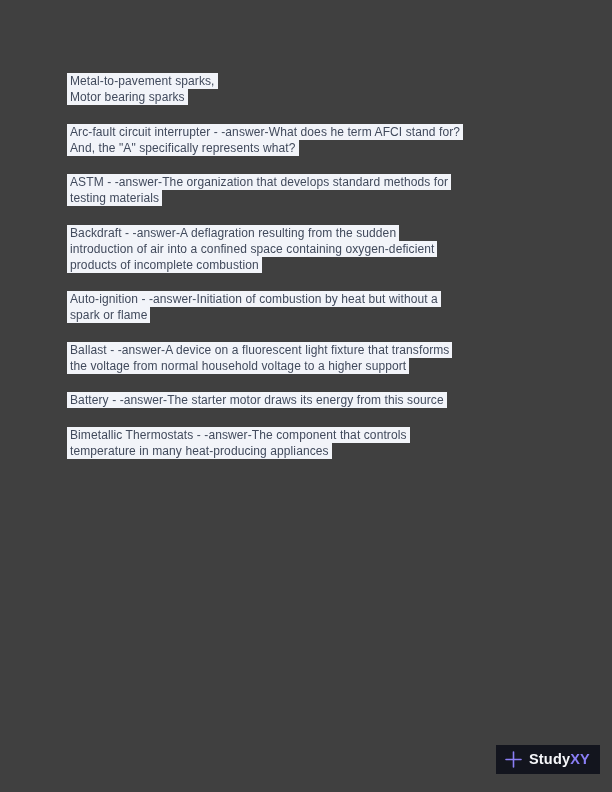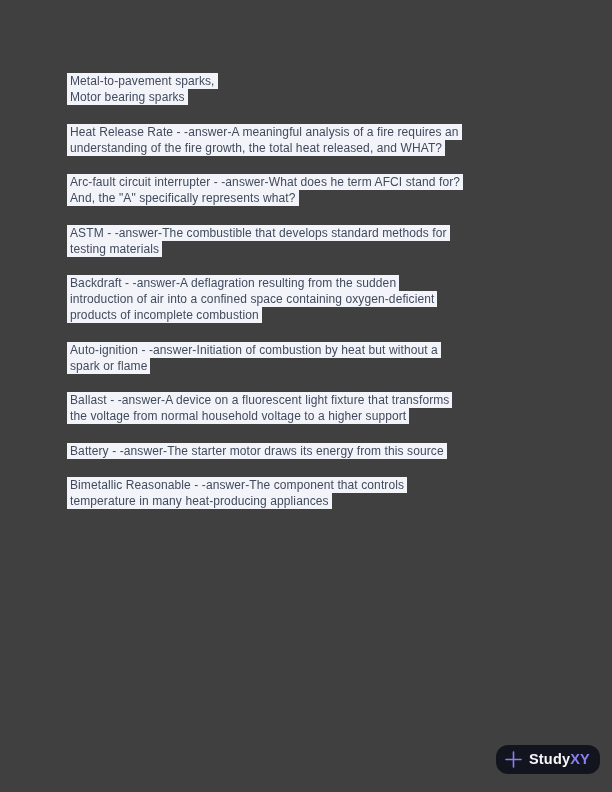--- a/index.html
+++ b/index.html
@@ -31,21 +31,21 @@
     white-space: pre-line;
     padding: 1px 3px;
     margin-left: -3px;
   }
   .brand-badge {
     position: absolute;
     right: 12px;
     bottom: 18px;
     height: 29px;
     background: #13151e;
-    border-radius: 12px;
+    border-radius: 0;
     display: flex;
     align-items: center;
     padding: 0 10px 0 9px;
     gap: 7px;
     box-sizing: border-box;
   }
   .plus-icon { display: flex; align-items: center; }
   .plus-icon svg { display: block; }
   .brand-text {
     font-size: 14.5px;
@@ -58,35 +58,33 @@
   .brand-accent { color: #8a7ef5; }
 </style>
 </head>
 <body>
 
 <div class="page">
 
   <main class="content">
     <p class="entry"><span class="hl">Metal-to-pavement sparks,
 Motor bearing sparks</span></p>
-    <p class="entry"><span class="hl">Heat Release Rate - -answer-A meaningful analysis of a fire requires an
-understanding of the fire growth, the total heat released, and WHAT?</span></p>
     <p class="entry"><span class="hl">Arc-fault circuit interrupter - -answer-What does he term AFCI stand for?
 And, the "A" specifically represents what?</span></p>
-    <p class="entry"><span class="hl">ASTM - -answer-The combustible that develops standard methods for
+    <p class="entry"><span class="hl">ASTM - -answer-The organization that develops standard methods for
 testing materials</span></p>
     <p class="entry"><span class="hl">Backdraft - -answer-A deflagration resulting from the sudden
 introduction of air into a confined space containing oxygen-deficient
 products of incomplete combustion</span></p>
     <p class="entry"><span class="hl">Auto-ignition - -answer-Initiation of combustion by heat but without a
 spark or flame</span></p>
     <p class="entry"><span class="hl">Ballast - -answer-A device on a fluorescent light fixture that transforms
 the voltage from normal household voltage to a higher support</span></p>
     <p class="entry"><span class="hl">Battery - -answer-The starter motor draws its energy from this source</span></p>
-    <p class="entry"><span class="hl">Bimetallic Reasonable - -answer-The component that controls
+    <p class="entry"><span class="hl">Bimetallic Thermostats - -answer-The component that controls
 temperature in many heat-producing appliances</span></p>
   </main>
 
   <div class="brand-badge">
     <span class="plus-icon">
       <svg width="17" height="17" viewBox="0 0 17 17" fill="none" xmlns="http://www.w3.org/2000/svg">
         <line x1="8.5" y1="1" x2="8.5" y2="16" stroke="#8a7ef5" stroke-width="1.6" stroke-linecap="round"></line>
         <line x1="1" y1="8.5" x2="16" y2="8.5" stroke="#8a7ef5" stroke-width="1.6" stroke-linecap="round"></line>
       </svg>
     </span>

